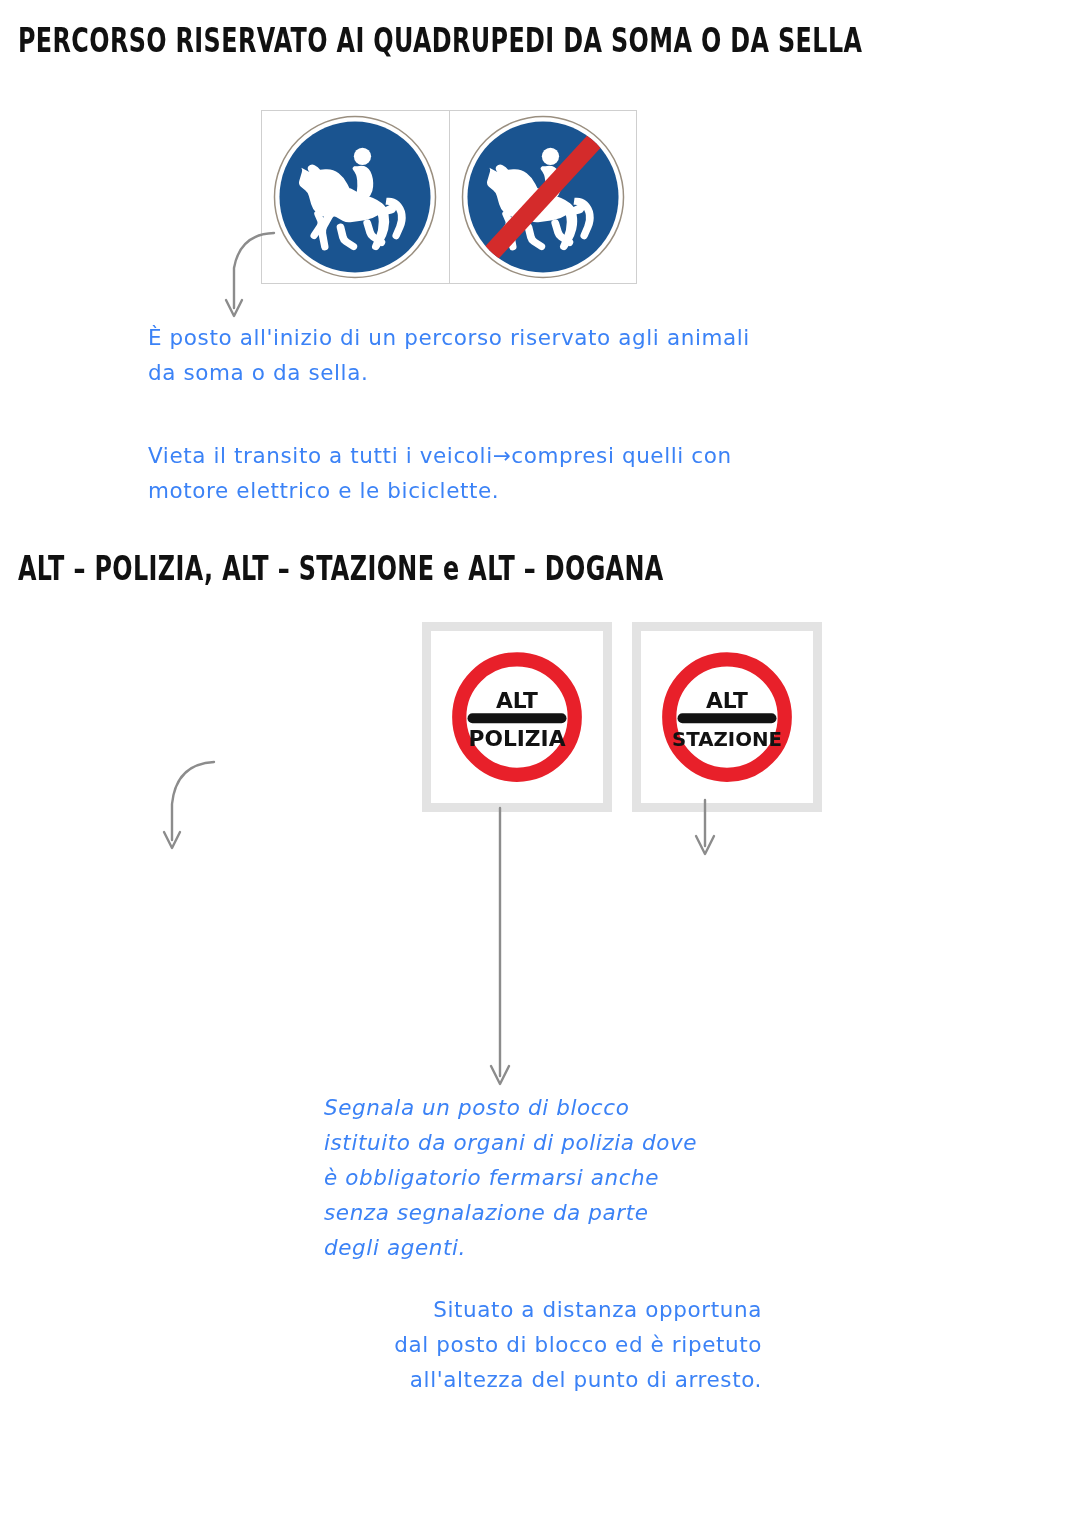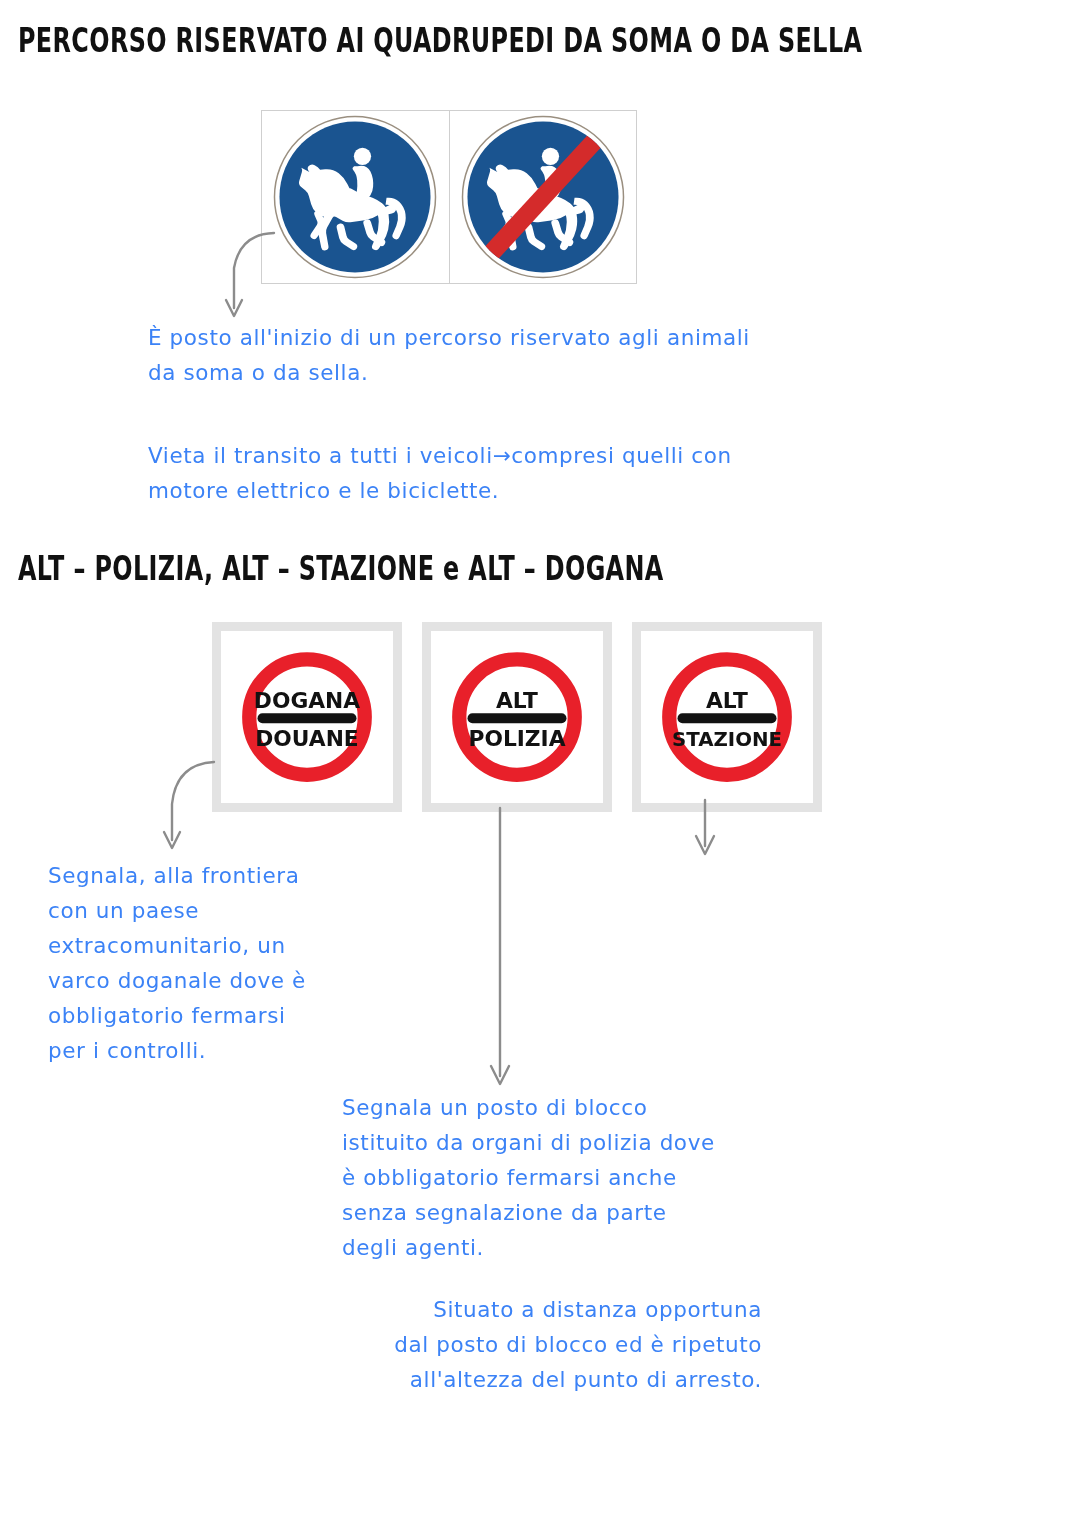--- a/index.html
+++ b/index.html
@@ -51,21 +51,21 @@
     line-height: 35px;
     color: #3b82f6;
     letter-spacing: 0.6px;
     white-space: pre-line;
   }
 
   #text-horse-1 { left: 148px; top: 320px; width: 660px; }
   #text-horse-2 { left: 148px; top: 422px; width: 660px; margin-top: 16px; }
   #text-dogana  { left: 48px;  top: 858px; width: 300px; }
   #text-stazione{ left: 582px; top: 852px; width: 440px; }
-  #text-polizia-1 { left: 342px; top: 1090px; width: 420px; }
+  #text-polizia-1 { left: 324px; top: 1090px; width: 420px; font-style: italic; }
   #text-polizia-2 { left: 342px; top: 1292px; width: 420px; text-align: right; }
 
   
   .sign-box {
     position: absolute;
     background: #ffffff;
     box-sizing: border-box;
   }
   
   #signbox-horse {
@@ -240,29 +240,20 @@
   </svg>
 
   <div class="body-text" id="text-horse-1">È posto all'inizio di un percorso riservato agli animali
 da soma o da sella.</div>
 
   <div class="body-text" id="text-horse-2">Vieta il transito a tutti i veicoli→compresi quelli con
 motore elettrico e le biciclette.</div>
 
   <div class="heading" id="heading-2">ALT – POLIZIA, ALT – STAZIONE e ALT – DOGANA</div>
 
-  <div class="alt-box" id="signbox-dogana">
-    <svg class="sign-svg" width="150" height="150" viewBox="0 0 100 100">
-      <circle cx="50" cy="50" r="44" fill="#ffffff"></circle>
-      <circle cx="50" cy="50" r="38.5" fill="none" stroke="#e8202a" stroke-width="9.5"></circle>
-      <text x="50" y="44" text-anchor="middle" font-family="'DejaVu Sans', sans-serif" font-weight="700" font-size="14.5" fill="#121212">DOGANA</text>
-      <rect x="17" y="47.5" width="66" height="6.6" rx="3.3" fill="#121212"></rect>
-      <text x="50" y="69" text-anchor="middle" font-family="'DejaVu Sans', sans-serif" font-weight="700" font-size="14.5" fill="#121212">DOUANE</text>
-    </svg>
-  </div>
 
   <div class="alt-box" id="signbox-polizia">
     <svg class="sign-svg" width="150" height="150" viewBox="0 0 100 100">
       <circle cx="50" cy="50" r="44" fill="#ffffff"></circle>
       <circle cx="50" cy="50" r="38.5" fill="none" stroke="#e8202a" stroke-width="9.5"></circle>
       <text x="50" y="44" text-anchor="middle" font-family="'DejaVu Sans', sans-serif" font-weight="700" font-size="14.5" fill="#121212">ALT</text>
       <rect x="17" y="47.5" width="66" height="6.6" rx="3.3" fill="#121212"></rect>
       <text x="50" y="69" text-anchor="middle" font-family="'DejaVu Sans', sans-serif" font-weight="700" font-size="14.5" fill="#121212">POLIZIA</text>
     </svg>
   </div>
@@ -285,26 +276,20 @@
   <svg class="connector" id="arrow-polizia" viewBox="0 0 110 290">
     <path d="M45 0 L 45 268" fill="none" stroke="#8c8c8c" stroke-width="2.4" stroke-linecap="round"></path>
     <path d="M36 258 L 45 276 L 54 258" fill="none" stroke="#8c8c8c" stroke-width="2.4" stroke-linecap="round" stroke-linejoin="round"></path>
   </svg>
 
   <svg class="connector" id="arrow-stazione" viewBox="0 0 110 70">
     <path d="M40 0 L 40 46" fill="none" stroke="#8c8c8c" stroke-width="2.4" stroke-linecap="round"></path>
     <path d="M31 36 L 40 54 L 49 36" fill="none" stroke="#8c8c8c" stroke-width="2.4" stroke-linecap="round" stroke-linejoin="round"></path>
   </svg>
 
-  <div class="body-text" id="text-dogana">Segnala, alla frontiera
-con un paese
-extracomunitario, un
-varco doganale dove è
-obbligatorio fermarsi
-per i controlli.</div>
 
 
   <div class="body-text" id="text-polizia-1">Segnala un posto di blocco
 istituito da organi di polizia dove
 è obbligatorio fermarsi anche
 senza segnalazione da parte
 degli agenti.</div>
 
   <div class="body-text" id="text-polizia-2">Situato a distanza opportuna
 dal posto di blocco ed è ripetuto

